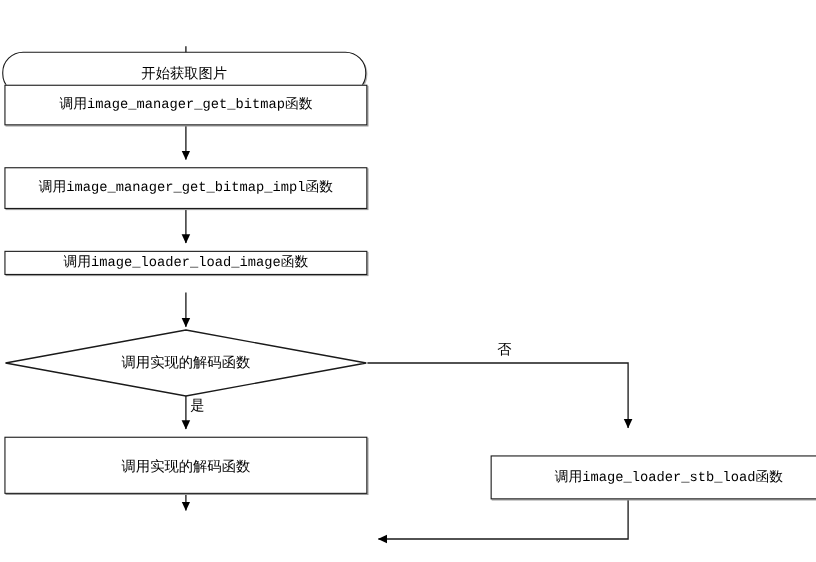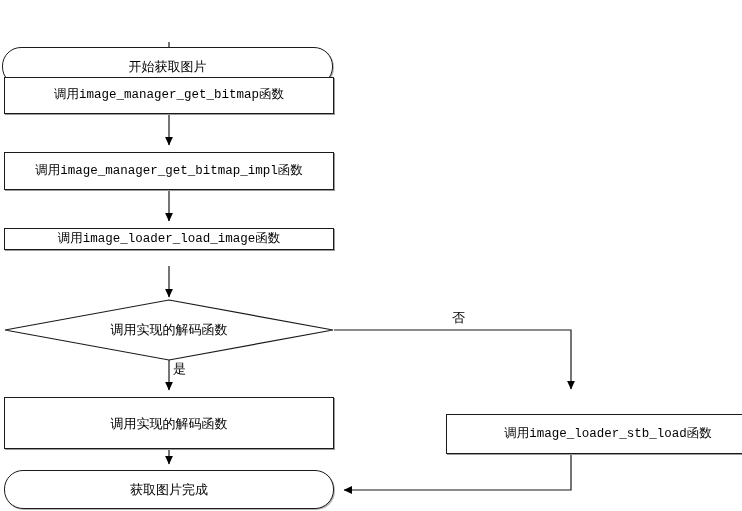--- a/index.html
+++ b/index.html
@@ -159,17 +159,14 @@
   <div class="edge-label" style="left:452px; top:309px;">否</div>
 
   <div class="node" style="left:4px; top:397px; width:330px; height:52px;">
     <span class="label-cjk">调用实现的解码函数</span>
   </div>
 
   <div class="node" style="left:408px; top:414px; width:324px; height:40px;margin-left:38px;">
     <span class="label-text">调用image_loader_stb_load函数</span>
   </div>
 
-  <div class="node terminal" style="left:4px; top:470px; width:330px; height:39px;">
-    <span class="label-cjk">获取图片完成</span>
-  </div>
 
 </div>
 
 </body></html>

